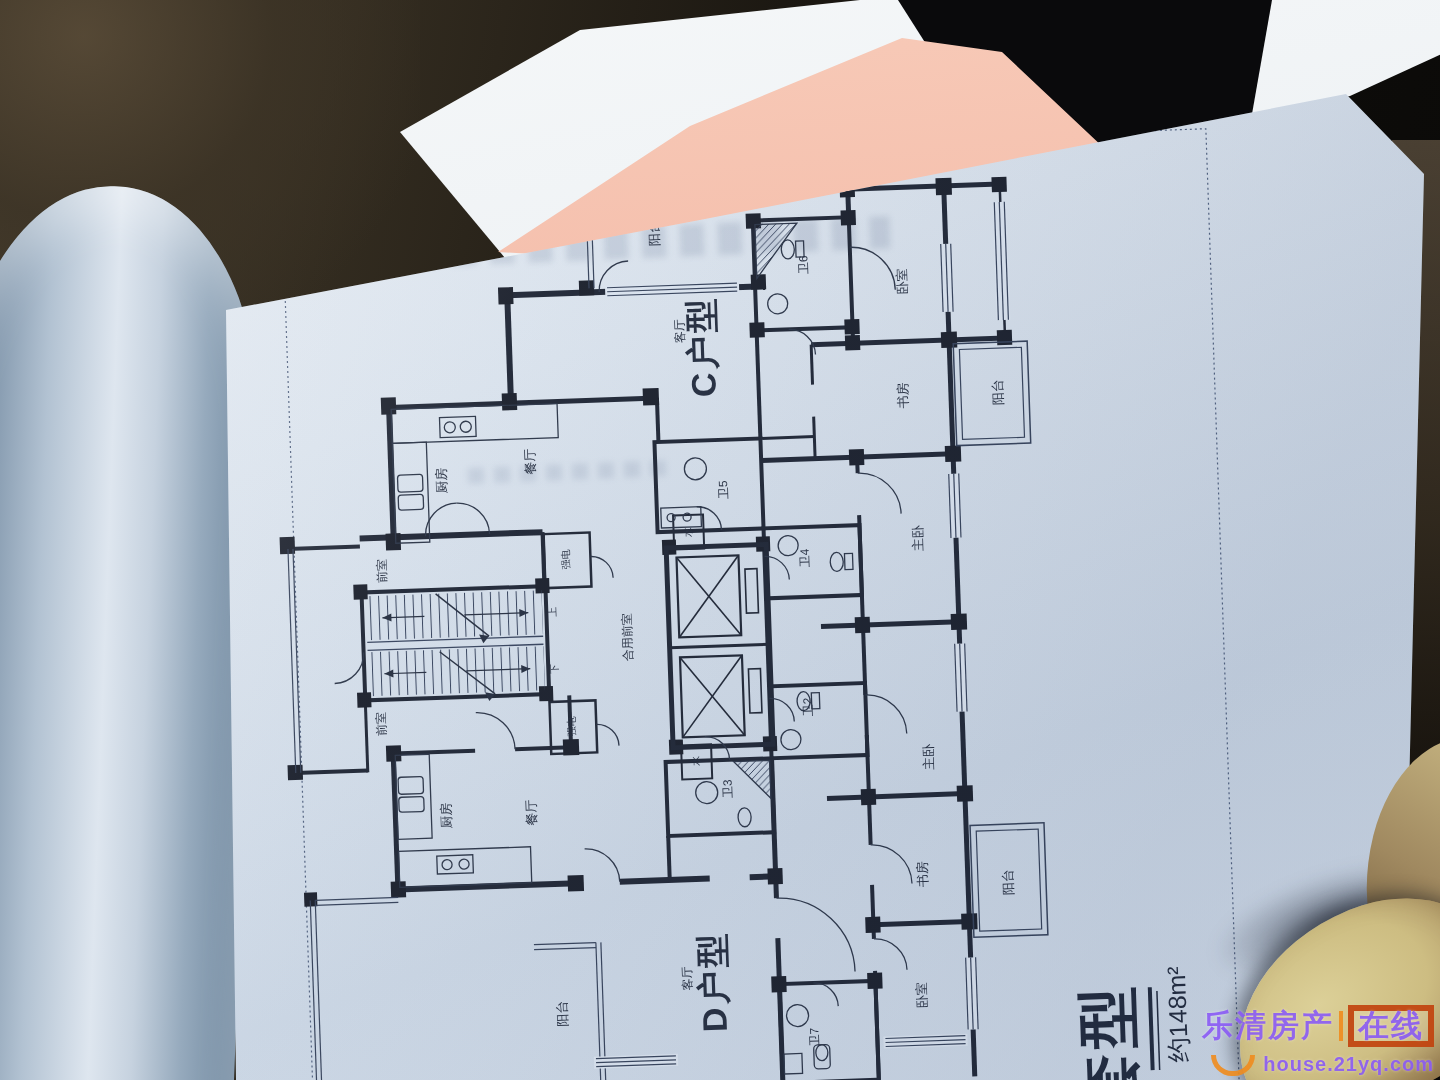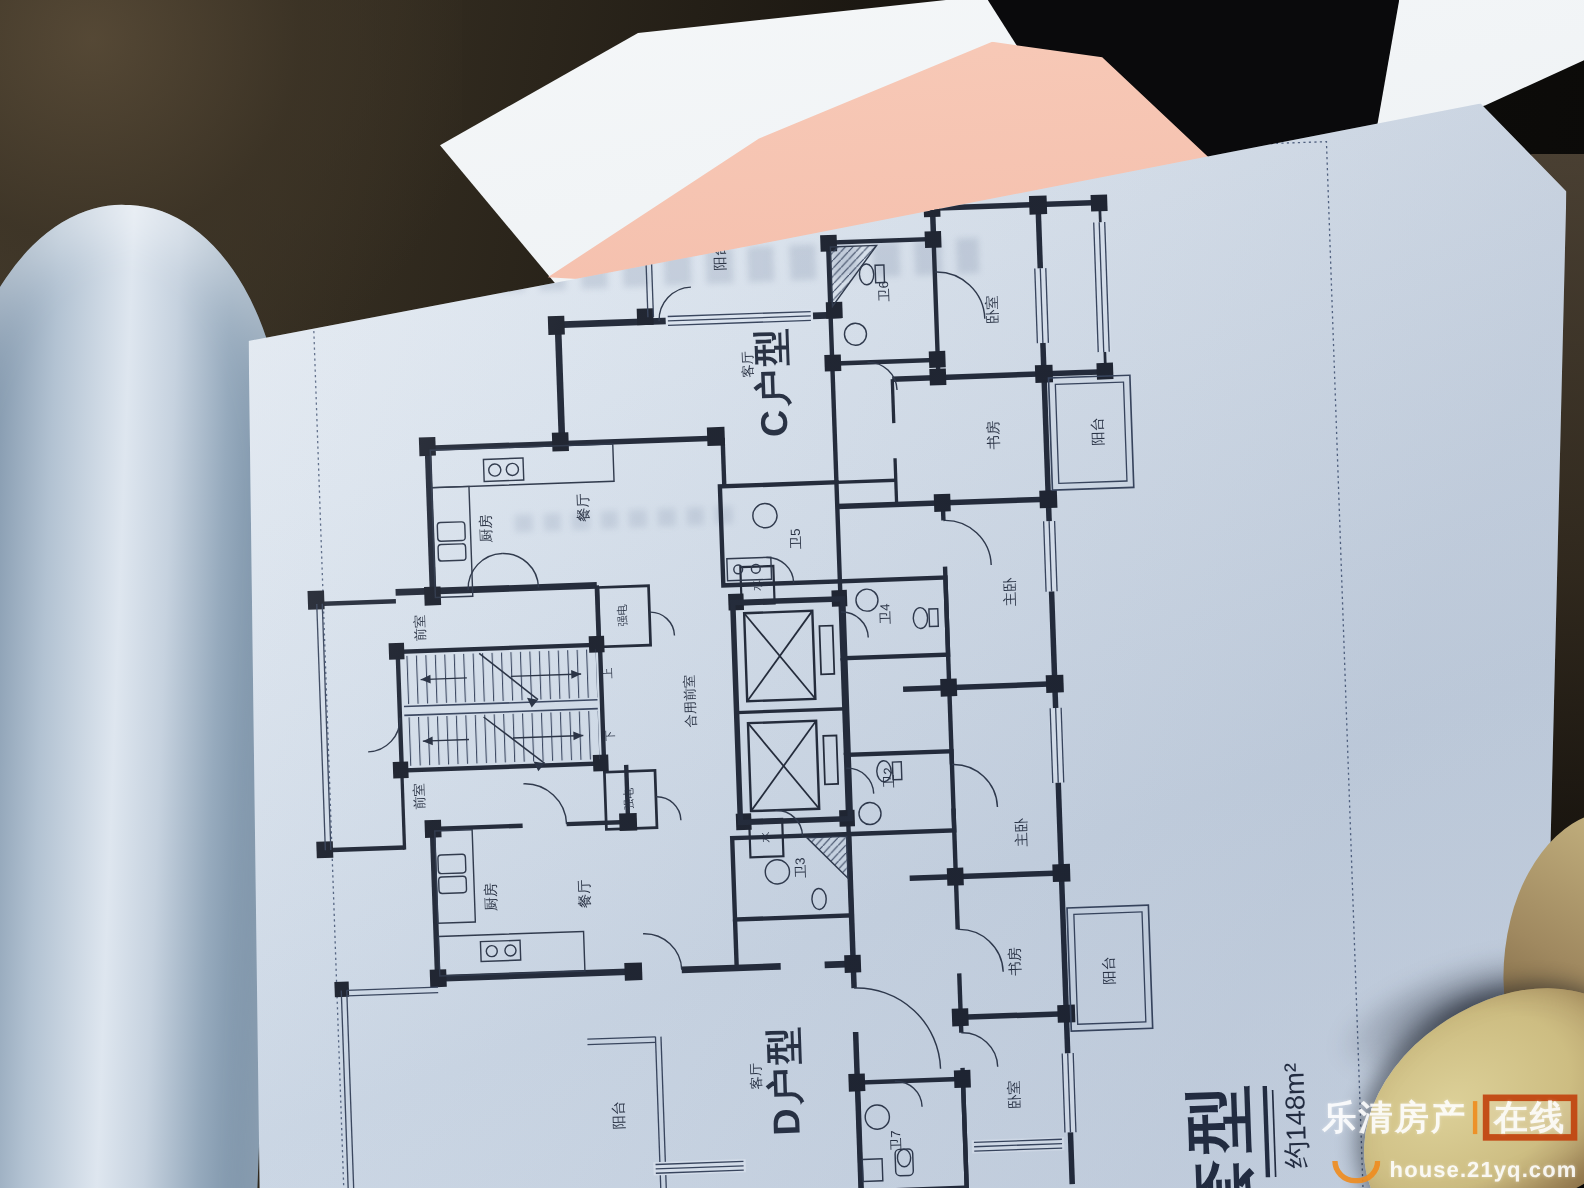--- a/index.html
+++ b/index.html
@@ -49,27 +49,27 @@
     transform:rotate(-16deg);filter:blur(8px);}
   .finger{position:absolute;}
   .finger-upper{left:1368px;top:736px;width:150px;height:260px;transform:rotate(14deg);
     border-radius:50% 50% 40% 60%/45% 55% 45% 55%;
     background:linear-gradient(195deg,#c9b884 0%,#a08960 55%,#6e5838 100%);}
   .finger-thumb{left:1226px;top:912px;width:280px;height:190px;transform:rotate(-26deg);
     border-radius:55% 45% 42% 58%/62% 50% 50% 40%;
     background:radial-gradient(ellipse at 35% 38%,#dcd098 0%,#cdbd82 45%,#ab9263 75%,#7c6742 100%);
     box-shadow:-4px -8px 18px rgba(10,15,25,.45), inset -12px -16px 30px rgba(90,60,30,.35);}
   
-  .wm{position:absolute;right:6px;bottom:4px;color:#ffffff;opacity:.9;font-weight:bold;
+  .wm{position:absolute;right:6px;bottom:4px;color:#8b5cf6;opacity:.9;font-weight:bold;
       text-align:right;text-shadow:0 0 3px rgba(255,255,255,.45);}
   .wm-row1{display:flex;align-items:center;justify-content:flex-end;font-size:31px;letter-spacing:2px;}
   .wm-div{display:inline-block;width:4px;height:30px;background:#f08c1e;margin:0 5px;}
   .wm-box{display:inline-block;border:6px solid #c2410c;padding:0 4px;line-height:30px;
           background:rgba(255,246,234,.18);}
-  .wm-row2{display:flex;align-items:flex-end;justify-content:flex-end;font-size:20px;margin-top:16px;letter-spacing:1px;}
+  .wm-row2{display:flex;align-items:flex-end;justify-content:flex-end;font-size:20px;margin-top:6px;letter-spacing:1px;}
   .wm-swoosh{display:inline-block;width:34px;height:16px;border:5px solid #f08c1e;border-top:none;
              border-radius:0 0 22px 22px;margin-right:8px;}
 </style>
 </head>
 <body>
 
 <div id="stage">
   <div class="desk"></div>
   <div class="desk-corner"></div>
   <div class="desk-right"></div>

